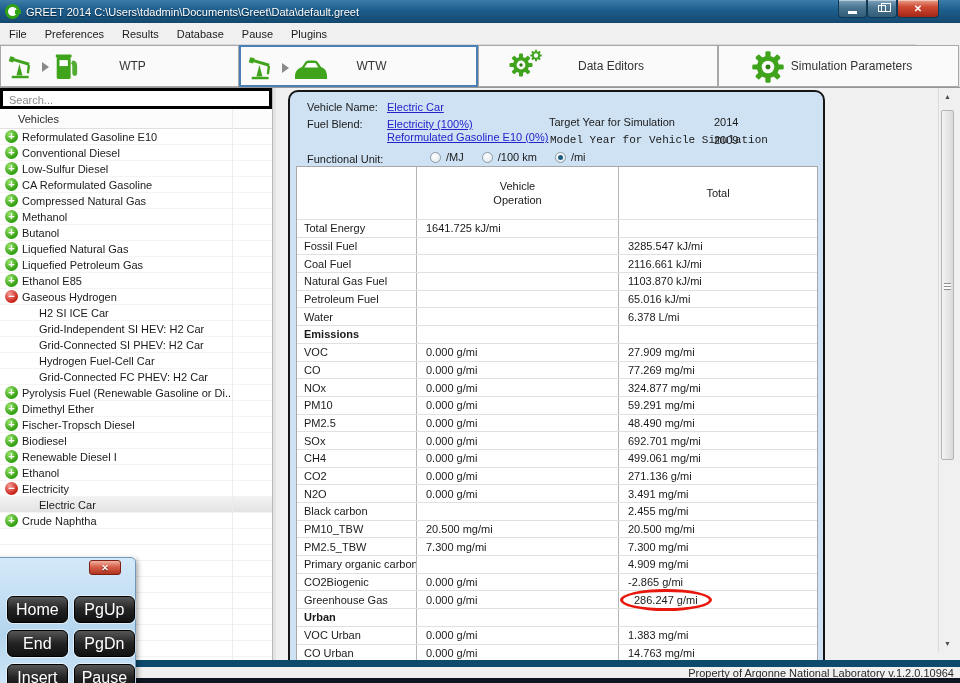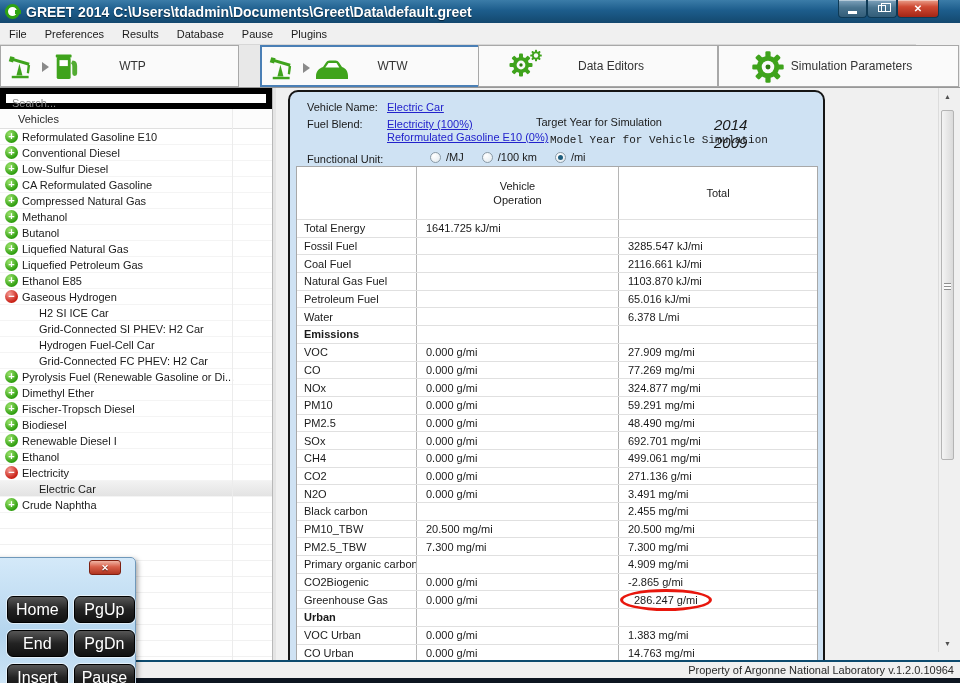--- a/index.html
+++ b/index.html
@@ -8,21 +8,21 @@
   .abs { position:absolute; }
 
   
   #titlebar { position:absolute; left:0; top:0; width:960px; height:23px;
     background:linear-gradient(180deg,#3b7ca8 0%,#1d5d8c 45%,#13486e 100%);
     color:#fff; display:flex; align-items:center; }
   #app-logo { width:15px; height:15px; margin:0 6px 0 5px; border-radius:50%;
     border:3px solid #2fa313; background:#fff; position:relative; }
   #app-logo::after{ content:""; position:absolute; right:-4px; top:3px; width:6px; height:4px;
     background:#2fa313; }
-  #title-text { font-size:14px; font-weight:bold; color:#fff; text-shadow:0 1px 1px #06243a;
+  #title-text { font-size:11px; font-weight:normal; color:#fff; text-shadow:0 1px 1px #06243a;
     white-space:nowrap; }
   .winbtn { position:absolute; top:0; height:18px; border:1px solid #0d3永a57;
     border:1px solid #0e3a55; border-top:none; border-radius:0 0 4px 4px;
     display:flex; align-items:center; justify-content:center;
     color:#fff; font-size:10px; font-weight:bold;
     background:linear-gradient(180deg,#7fa3bd 0%,#49748f 45%,#335d79 100%);
     box-shadow:inset 0 1px 0 rgba(255,255,255,.45); cursor:default; }
   #btn-min  { left:838px; width:29px; }
   #btn-max  { left:867px; width:30px; }
   #btn-close{ left:897px; width:42px;
@@ -35,33 +35,33 @@
   
   #menubar { position:absolute; left:0; top:23px; width:916px; height:22px;
     background:#f0f0f0; border-bottom:1px solid #d7d7d7; display:flex; align-items:center; }
   .menu-item { font-size:11px; color:#1a1a1a; padding:3px 9px; cursor:default; }
 
   
   #toolbar { position:absolute; left:0; top:45px; width:960px; height:43px;
     background:#e8e8e8; border-bottom:1px solid #989898; }
   .tgroup { position:absolute; top:0; height:42px; background:#fafafa;
     border:1px solid #a8a8a8; }
-  .tgroup.selected { border:2px solid #4a7fb5;margin-left:21px; }
+  .tgroup.selected { border:2px solid #4a7fb5; }
   .ticons { position:absolute; left:7px; top:4px; height:34px; display:flex; align-items:center; gap:4px; }
   .tlabel { position:absolute; left:0; top:0; width:100%; height:100%;
     display:flex; align-items:center; justify-content:center;
     font-size:12px; color:#333;padding-left:26px; }
   .arrow-right { width:0; height:0; border-left:7px solid #8a8a8a;
     border-top:5px solid transparent; border-bottom:5px solid transparent; }
   svg.icon { display:block; }
 
   
   #sidebar { position:absolute; left:0; top:88px; width:272px; height:595px; background:#fff; }
   #search-box { position:absolute; left:0; top:0; width:272px; height:21px; background:#fff;
-    border:6px solid #000000; font-size:11px; color:#8a8a8a; line-height:19px; padding-left:6px; }
+    border:3px solid #000000; font-size:11px; color:#8a8a8a; line-height:19px; padding-left:6px; }
   #tree-head { position:absolute; left:0; top:21px; width:272px; height:20px; background:#fcfcfc;
     border-bottom:1px solid #e0e0e0; font-size:11px; color:#2a2a2a; line-height:20px; padding-left:18px; }
   #tree { position:absolute; left:0; top:41px; width:272px; height:554px;
     background:repeating-linear-gradient(180deg,#fff 0 15px,#f1f1f1 15px 16px); }
   #tree-vline { position:absolute; left:232px; top:21px; width:1px; height:574px; background:#ececec; }
   .tree-row { position:relative; height:16px; background:#fff; border-bottom:1px solid #f4f4f4;
     display:flex; align-items:center; font-size:11px; color:#1a1a1a; cursor:default; white-space:nowrap; }
   .tree-row.selected { background:linear-gradient(180deg,#f2f2f2,#e3e3e3); }
   .tree-ic { width:13px; height:13px; border-radius:50%; margin:0 4px 0 5px;
     display:inline-flex; align-items:center; justify-content:center;
@@ -71,21 +71,21 @@
   .tree-label.indent { padding-left:39px; }
   #v-divider { position:absolute; left:272px; top:88px; width:4px; height:595px; background:#e4e4e4;
     border-left:1px solid #b8b8b8; }
 
   
   #main-bg { position:absolute; left:276px; top:88px; width:662px; height:572px; background:#f0f0f0; }
   #panel { position:absolute; left:288px; top:90px; width:537px; height:600px;
     background:#cfe2f3; border:2px solid #151515; border-radius:10px; }
   .plabel { position:absolute; font-size:11px; color:#1a1a1a; }
   a.plink { font-size:11px; color:#2222cc; text-decoration:underline; cursor:pointer; }
-  .pvalue { position:absolute; font-size:15px; color:#1a1a1a;font-style:italic; }
+  .pvalue { position:absolute; font-size:11px; color:#1a1a1a; }
 
   .radio-row { position:absolute; left:17px; top:60px; display:flex; align-items:center; gap:18px; }
   .radio-opt { display:flex; align-items:center; gap:5px; font-size:11px; color:#1a1a1a; }
   .radio-circ { width:11px; height:11px; border-radius:50%; border:1px solid #8a9aa6;
     background:radial-gradient(circle at 35% 30%,#fff,#dfe8ee); position:relative; }
   .radio-circ.on::after { content:""; position:absolute; left:2.5px; top:2.5px; width:5px; height:5px;
     border-radius:50%; background:#1f5e7e; }
 
   
   #vo-table { position:absolute; left:6px; top:74px; width:522px; background:#fff;
@@ -106,21 +106,21 @@
   .sb-btn { position:absolute; left:0; width:17px; height:17px; display:flex; align-items:center;
     justify-content:center; font-size:7px; color:#505050; }
   #sb-up { top:0; } #sb-down { bottom:0; }
   #sb-thumb { position:absolute; left:2px; top:22px; width:13px; height:350px;
     background:linear-gradient(90deg,#f4f4f4,#dadada); border:1px solid #b4b4b4; border-radius:2px; }
   #sb-grip { position:absolute; left:2px; top:172px; width:7px; height:7px;
     background:repeating-linear-gradient(180deg,#8f8f8f 0 1px,#fdfdfd 1px 3px); }
 
   
   #statusbar { position:absolute; left:0; top:660px; width:960px; height:18px; background:#f0f0f0;
-    border-top:2px solid #0c4a6e; z-index:20; display:flex; align-items:center; justify-content:flex-end; }
+    border-top:7px solid #0c4a6e; z-index:20; display:flex; align-items:center; justify-content:flex-end; }
   #status-text { font-size:11px; color:#2a2a2a; padding-right:6px; }
   #bottom-strip { position:absolute; left:0; top:678px; width:960px; height:5px; background:#0d1520; z-index:21; }
 
   
   #keypad { position:absolute; left:-10px; top:557px; width:146px; height:130px; z-index:30;
     background:linear-gradient(180deg,#d4e9f9 0%,#b4d5ee 60%,#cfe6f7 100%);
     border:1px solid #6f98ba; border-radius:5px 5px 0 0; box-shadow:2px 2px 5px rgba(0,0,0,.35); }
   #keypad-close { position:absolute; right:14px; top:2px; width:32px; height:15px;
     background:linear-gradient(180deg,#f0b4a4,#d8604a 45%,#b03420);
     border:1px solid #7e2011; border-radius:3px; color:#fff; font-size:9px; font-weight:bold;
@@ -297,20 +297,23 @@
         <span class="tree-label">Ethanol E85</span>
       </div>
       <div class="tree-row">
         <span class="tree-ic minus">−</span>
         <span class="tree-label">Gaseous Hydrogen</span>
       </div>
       <div class="tree-row">
         <span class="tree-label indent">H2 SI ICE Car</span>
       </div>
       <div class="tree-row">
+        <span class="tree-label indent">Grid-Independent SI HEV: H2 Car</span>
+      </div>
+      <div class="tree-row">
         <span class="tree-label indent">Grid-Connected SI PHEV: H2 Car</span>
       </div>
       <div class="tree-row">
         <span class="tree-label indent">Hydrogen Fuel-Cell Car</span>
       </div>
       <div class="tree-row">
         <span class="tree-label indent">Grid-Connected FC PHEV: H2 Car</span>
       </div>
       <div class="tree-row">
         <span class="tree-ic plus">+</span>
@@ -352,21 +355,21 @@
 </div>
 <div id="v-divider"></div>
 
 <div id="main-bg"></div>
 <div id="panel">
   <span class="plabel" style="left:17px;top:9px;">Vehicle Name:</span>
   <a class="plink abs" style="left:97px;top:9px;">Electric Car</a>
   <span class="plabel" style="left:17px;top:26px;">Fuel Blend:</span>
   <a class="plink abs" style="left:97px;top:26px;">Electricity (100%)</a>
   <a class="plink abs" style="left:97px;top:39px;">Reformulated Gasoline E10 (0%)</a>
-  <span class="plabel" style="left:246px;top:24px;">Target Year for Simulation</span>
+  <span class="plabel" style="left:259px;top:24px;">Target Year for Simulation</span>
   <span class="pvalue" style="left:424px;top:24px;">2014</span>
   <span class="plabel" style="left:260px;top:42px;font-family:Liberation Mono, monospace;">Model Year for Vehicle Simulation</span>
   <span class="pvalue" style="left:424px;top:42px;">2009</span>
   <span class="plabel" style="left:17px;top:61px;">Functional Unit:</span>
   <div class="radio-row" style="left:140px;top:59px;">
       <span class="radio-opt">
         <span class="radio-circ"></span>
         <span>/MJ</span>
       </span>
       <span class="radio-opt">

